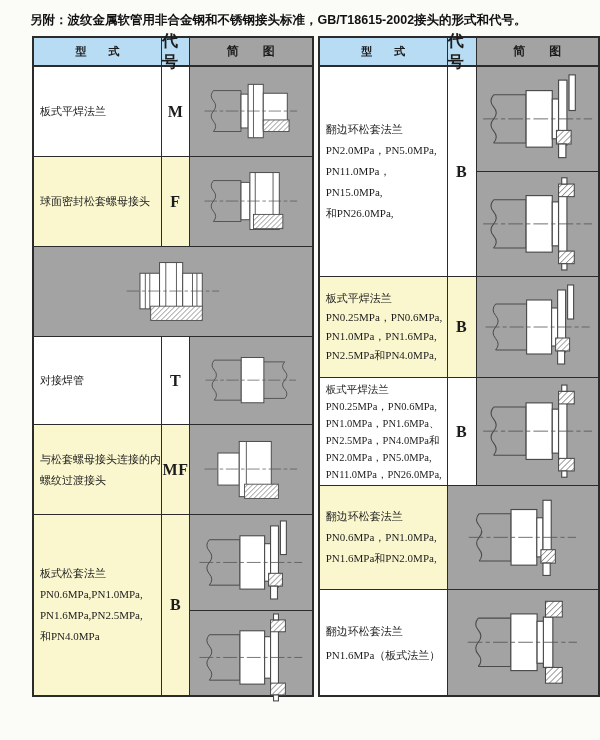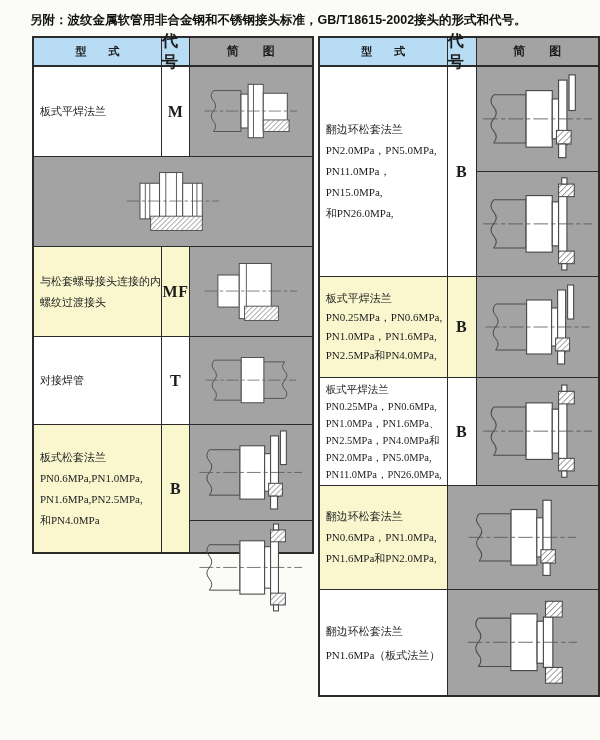--- a/index.html
+++ b/index.html
@@ -48,21 +48,21 @@
     width:28px;border-right:1px solid var(--bd,#2b2b2b);
     font-size:16px;font-weight:bold;letter-spacing:0.5px;
   }
   .tbl-right .type{width:128px;}
   .tbl-right .code{width:29px;}
   .diag{flex:1;background:#a3a3a3;}
   .hl{background:var(--hl,#faf7cf);}
   .split{display:flex;flex-direction:column;align-items:stretch;justify-content:flex-start;padding:0;}
   .sub{flex:1;display:flex;align-items:center;justify-content:center;}
   .sub + .sub{border-top:1px solid var(--bd,#2b2b2b);}
-  .r90{height:90px}.r88{height:88px}.r181{height:128px}
+  .r90{height:90px}.r88{height:88px}.r181{height:181px}
   .r210{height:210px}.r101{height:101px}.r108{height:108px}.r104{height:104px}.r106{height:106px}
   .lh17{line-height:17px;font-size:10.5px;}
   .lh19{line-height:19px;}
   .lh24{line-height:24px;}
   svg.dg{width:95%;height:90%;}
   .split svg.dg{height:94%;}
   .hidden-defs{position:absolute;width:0;height:0;}
 </style>
 </head>
 <body>
@@ -99,67 +99,85 @@
             <rect x="44" y="26" width="8" height="38" fill="#fff" stroke="#4a4a4a" stroke-width="1.1"></rect>
             <rect x="52" y="15" width="17" height="60" fill="#fff" stroke="#4a4a4a" stroke-width="1.1"></rect>
             <line x1="58" y1="15" x2="58" y2="75" stroke="#4a4a4a" stroke-width="1"></line>
             <rect x="69" y="25" width="27" height="40" fill="#fff" stroke="#4a4a4a" stroke-width="1.1"></rect>
             <rect x="69" y="55" width="29" height="13" fill="url(#hatch)" stroke="#4a4a4a" stroke-width="1"></rect>
             <line x1="3" y1="45" x2="107" y2="45" stroke="#555" stroke-width="0.8" stroke-dasharray="14 3 4 3"></line>
           </svg>
       </div>
     </div>
 
+    <div class="trow r90">
+      <div class="c type hl">球面密封松套螺母接头</div>
+      <div class="c code hl">F</div>
+      <div class="c diag">
+        <svg class="dg" viewBox="0 0 110 90">
+            <path d="M13 22 q -5 5.75 0 11.5 q 5 5.75 0 11.5 q -5 5.75 0 11.5 q 5 5.75 0 11.5" fill="none" stroke="#4a4a4a" stroke-width="1"></path>
+            <line x1="13" y1="22" x2="44" y2="22" stroke="#4a4a4a" stroke-width="1"></line>
+            <line x1="13" y1="68" x2="44" y2="68" stroke="#4a4a4a" stroke-width="1"></line>
+            <line x1="44" y1="22" x2="44" y2="68" stroke="#4a4a4a" stroke-width="1"></line>
+            <rect x="44" y="24" width="10" height="42" fill="#fff" stroke="#4a4a4a" stroke-width="1.1"></rect>
+            <rect x="54" y="13" width="33" height="64" fill="#fff" stroke="#4a4a4a" stroke-width="1.1"></rect>
+            <line x1="60" y1="13" x2="60" y2="77" stroke="#4a4a4a" stroke-width="1"></line>
+            <line x1="80" y1="13" x2="80" y2="77" stroke="#4a4a4a" stroke-width="1"></line>
+            <rect x="58" y="60" width="33" height="16" fill="url(#hatch)" stroke="#4a4a4a" stroke-width="1"></rect>
+            <line x1="3" y1="45" x2="107" y2="45" stroke="#555" stroke-width="0.8" stroke-dasharray="14 3 4 3"></line>
+          </svg>
+      </div>
+    </div>
 
     <div class="trow r90">
       <div class="c diag">
         <svg class="dg" viewBox="0 0 110 90">
             <rect x="18" y="25" width="22" height="40" fill="#fff" stroke="#4a4a4a" stroke-width="1.1"></rect>
             <line x1="24" y1="25" x2="24" y2="65" stroke="#4a4a4a" stroke-width="1"></line>
             <line x1="29" y1="25" x2="29" y2="65" stroke="#4a4a4a" stroke-width="1"></line>
             <rect x="40" y="13" width="26" height="64" fill="#fff" stroke="#4a4a4a" stroke-width="1.1"></rect>
             <line x1="47" y1="13" x2="47" y2="77" stroke="#4a4a4a" stroke-width="1"></line>
             <line x1="59" y1="13" x2="59" y2="77" stroke="#4a4a4a" stroke-width="1"></line>
             <rect x="66" y="25" width="22" height="40" fill="#fff" stroke="#4a4a4a" stroke-width="1.1"></rect>
             <line x1="77" y1="25" x2="77" y2="65" stroke="#4a4a4a" stroke-width="1"></line>
             <line x1="82" y1="25" x2="82" y2="65" stroke="#4a4a4a" stroke-width="1"></line>
             <rect x="30" y="62" width="58" height="16" fill="url(#hatch)" stroke="#4a4a4a" stroke-width="1"></rect>
             <line x1="3" y1="45" x2="107" y2="45" stroke="#555" stroke-width="0.8" stroke-dasharray="14 3 4 3"></line>
           </svg>
       </div>
     </div>
 
+    <div class="trow r88">
+      <div class="c type">对接焊管</div>
+      <div class="c code">T</div>
+      <div class="c diag">
+        <svg class="dg" viewBox="0 0 110 90">
+            <path d="M13 22 q -5 5.75 0 11.5 q 5 5.75 0 11.5 q -5 5.75 0 11.5 q 5 5.75 0 11.5" fill="none" stroke="#4a4a4a" stroke-width="1"></path>
+            <line x1="13" y1="22" x2="44" y2="22" stroke="#4a4a4a" stroke-width="1"></line>
+            <line x1="13" y1="68" x2="44" y2="68" stroke="#4a4a4a" stroke-width="1"></line>
+            <line x1="44" y1="22" x2="44" y2="68" stroke="#4a4a4a" stroke-width="1"></line>
+            <rect x="44" y="19" width="26" height="52" fill="#fff" stroke="#4a4a4a" stroke-width="1.1"></rect>
+            <line x1="70" y1="24" x2="94" y2="24" stroke="#4a4a4a" stroke-width="1"></line>
+            <line x1="70" y1="66" x2="94" y2="66" stroke="#4a4a4a" stroke-width="1"></line>
+            <path d="M94 24 q -5 5.25 0 10.5 q 5 5.25 0 10.5 q -5 5.25 0 10.5 q 5 5.25 0 10.5" fill="none" stroke="#4a4a4a" stroke-width="1"></path>
+            <line x1="3" y1="45" x2="107" y2="45" stroke="#555" stroke-width="0.8" stroke-dasharray="14 3 4 3"></line>
+          </svg>
+      </div>
+    </div>
+
     <div class="trow r90">
       <div class="c type hl">与松套螺母接头连接的内
 螺纹过渡接头</div>
       <div class="c code hl">MF</div>
       <div class="c diag">
         <svg class="dg" viewBox="0 0 110 90">
             <rect x="18" y="27" width="24" height="36" fill="#fff" stroke="#4a4a4a" stroke-width="1.1"></rect>
             <rect x="42" y="14" width="36" height="62" fill="#fff" stroke="#4a4a4a" stroke-width="1.1"></rect>
             <line x1="50" y1="14" x2="50" y2="76" stroke="#4a4a4a" stroke-width="1"></line>
             <rect x="48" y="62" width="38" height="16" fill="url(#hatch)" stroke="#4a4a4a" stroke-width="1"></rect>
-            <line x1="3" y1="45" x2="107" y2="45" stroke="#555" stroke-width="0.8" stroke-dasharray="14 3 4 3"></line>
-          </svg>
-      </div>
-    </div>
-
-    <div class="trow r88">
-      <div class="c type">对接焊管</div>
-      <div class="c code">T</div>
-      <div class="c diag">
-        <svg class="dg" viewBox="0 0 110 90">
-            <path d="M13 22 q -5 5.75 0 11.5 q 5 5.75 0 11.5 q -5 5.75 0 11.5 q 5 5.75 0 11.5" fill="none" stroke="#4a4a4a" stroke-width="1"></path>
-            <line x1="13" y1="22" x2="44" y2="22" stroke="#4a4a4a" stroke-width="1"></line>
-            <line x1="13" y1="68" x2="44" y2="68" stroke="#4a4a4a" stroke-width="1"></line>
-            <line x1="44" y1="22" x2="44" y2="68" stroke="#4a4a4a" stroke-width="1"></line>
-            <rect x="44" y="19" width="26" height="52" fill="#fff" stroke="#4a4a4a" stroke-width="1.1"></rect>
-            <line x1="70" y1="24" x2="94" y2="24" stroke="#4a4a4a" stroke-width="1"></line>
-            <line x1="70" y1="66" x2="94" y2="66" stroke="#4a4a4a" stroke-width="1"></line>
-            <path d="M94 24 q -5 5.25 0 10.5 q 5 5.25 0 10.5 q -5 5.25 0 10.5 q 5 5.25 0 10.5" fill="none" stroke="#4a4a4a" stroke-width="1"></path>
             <line x1="3" y1="45" x2="107" y2="45" stroke="#555" stroke-width="0.8" stroke-dasharray="14 3 4 3"></line>
           </svg>
       </div>
     </div>
 
     <div class="trow r181">
       <div class="c type hl">板式松套法兰
 PN0.6MPa,PN1.0MPa,
 PN1.6MPa,PN2.5MPa,
 和PN4.0MPa</div>

